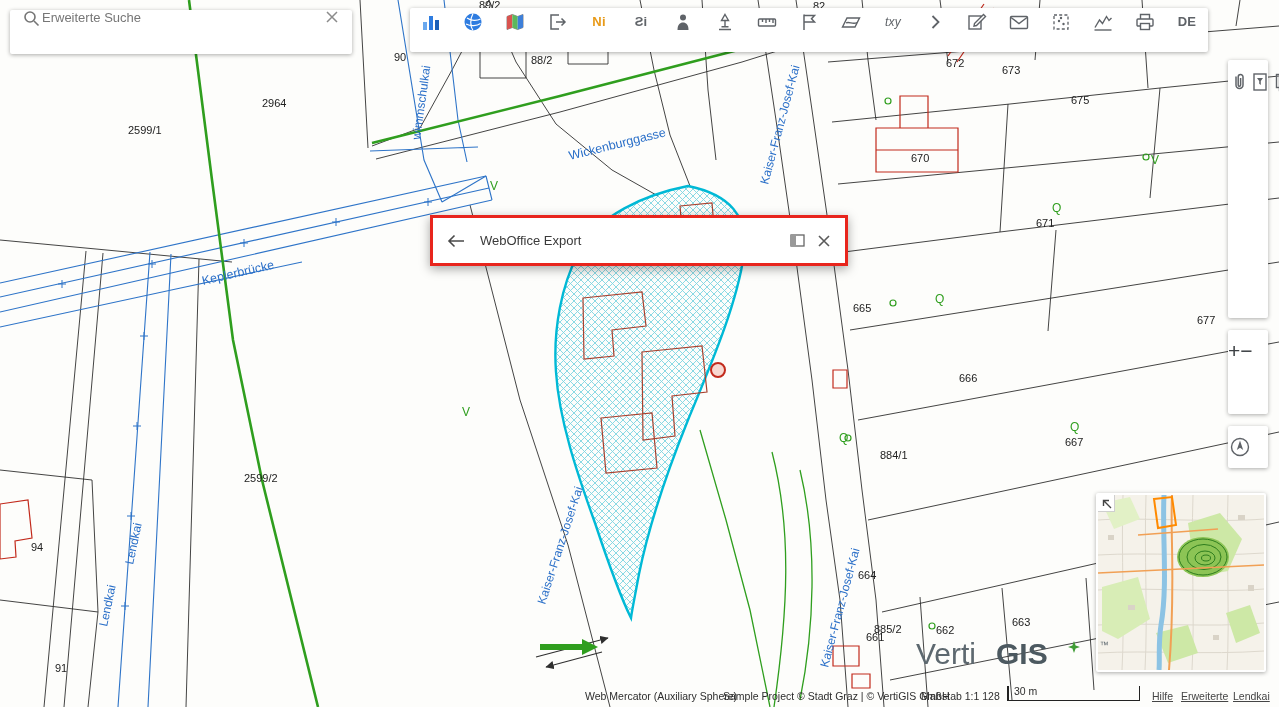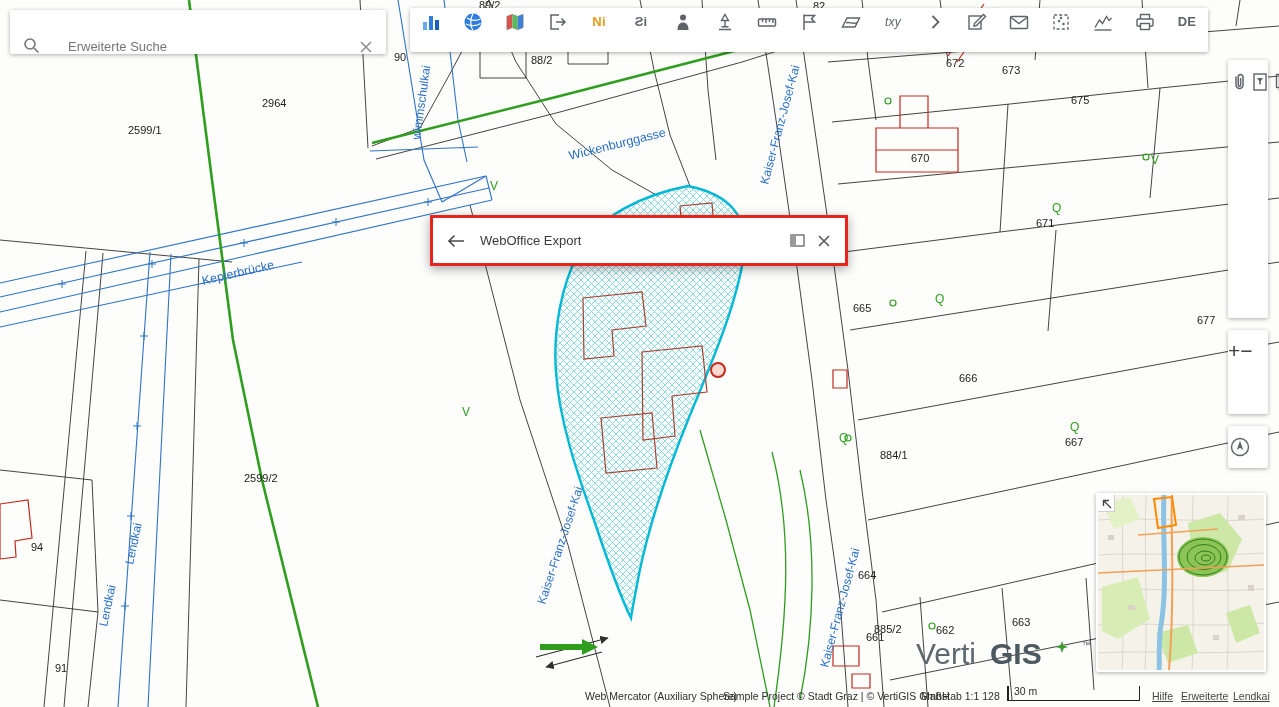--- a/index.html
+++ b/index.html
@@ -2,21 +2,21 @@
 <html><head>
 <meta charset="utf-8">
 <style>
   *{margin:0;padding:0;box-sizing:border-box}
   html,body{width:1279px;height:707px;font-family:"Liberation Sans",sans-serif;overflow:hidden;background:#fff}
   #stage{position:relative;width:1279px;height:707px;background:#fff;overflow:hidden}
   #map-svg{position:absolute;left:0;top:0}
   .card{position:absolute;background:#fff;border-radius:2px;box-shadow:0 1px 4px rgba(0,0,0,.33)}
   .iconbtn{background:none;border:0;cursor:pointer;display:flex;align-items:center;justify-content:center;padding:0}
   
-  #search{left:10px;top:10px;width:376px;height:44px;display:flex;align-items:flex-end;padding:0 13px;gap:28px}
+  #search{left:10px;top:10px;width:342px;height:44px;display:flex;align-items:flex-start;padding:0 13px;gap:2px}
   #search input{flex:1;border:0;outline:none;font-size:13px;color:#555;background:transparent}
   #search input::placeholder{color:#767676;opacity:1}
   
   #toolbar{left:410px;top:8px;height:44px;display:flex}
   .tbtn{width:42px;height:27px;background:none;border:0;cursor:pointer;display:flex;align-items:center;justify-content:center}
   .tlabel{font-size:13px;font-weight:bold;color:#5f6368;letter-spacing:.2px}
   .tlabel.orange{color:#e89a18}
   .tlabel.txy{font-weight:normal;font-style:italic;font-size:12px}
   
   .vtools{width:40px;display:flex;flex-direction:row}
@@ -30,21 +30,21 @@
   
   #export-dialog{position:absolute;left:430px;top:215px;width:418px;background:#fff;border:3px solid #e8251d;box-shadow:0 3px 10px rgba(0,0,0,.35)}
   .dlg-head{height:45px;display:flex;align-items:center;padding:1px 14px}
   .dlg-title{font-size:13px;color:#3a3a3a;flex:1;margin-left:15px}
   .dlg-head .iconbtn{margin-left:12px}
   .dlg-item{height:38px;display:flex;align-items:center;padding:0 16px;font-size:13px;color:#4a4a4a;border-top:1px solid #e3e3e3;cursor:pointer;background:#fff}
   
   #minimap{left:1096px;top:493px;width:170px;height:179px;padding:2px}
   #ov-collapse{position:absolute;left:2px;top:2px;width:17px;height:17px;background:#fff;border-right:1px solid #cfcfcf;border-bottom:1px solid #cfcfcf;z-index:3;cursor:pointer;display:flex;align-items:center;justify-content:center}
   
-  #logo{position:absolute;left:916px;top:637px;font-size:30px;color:#5d686f;display:flex;align-items:flex-start;gap:14px}
+  #logo{position:absolute;left:916px;top:637px;font-size:30px;color:#5d686f;display:flex;align-items:flex-start;gap:20px}
   #logo .bold{font-weight:bold;color:#4c5960}
   #logo .tm{font-size:9px;margin-top:3px;color:#5d686f}
   #logo svg{margin-top:4px}
   
   .status{position:absolute;top:690px;font-size:10.5px;color:#2d2d2d;white-space:nowrap}
   .slink{position:absolute;top:690px;font-size:10.5px;color:#454545;text-decoration:underline;cursor:pointer;white-space:nowrap}
   #scalebar{position:absolute;left:1007px;top:686px;width:133px;height:15px;border-left:2px solid #222;border-bottom:1px solid #222;border-right:1px solid #222}
   #scalebar span{position:absolute;left:5px;top:-1px;font-size:10.5px;color:#2d2d2d}
 </style>
 </head>

